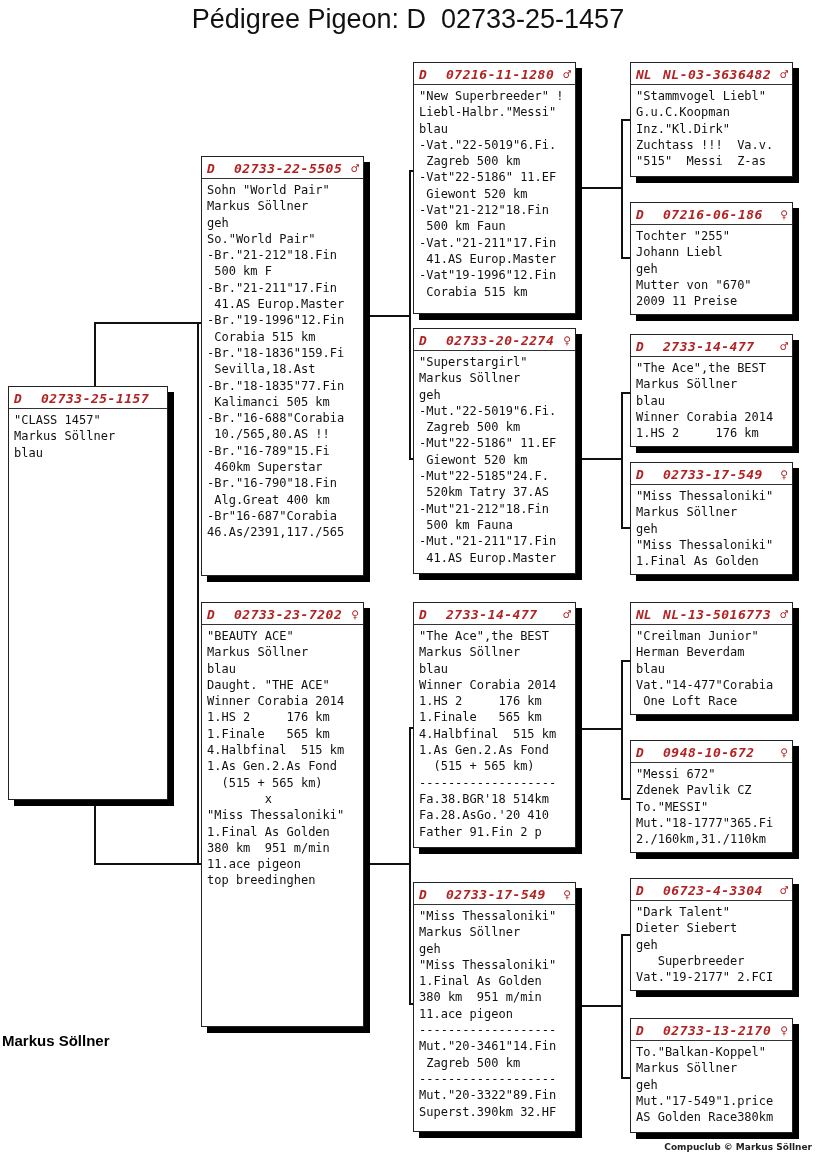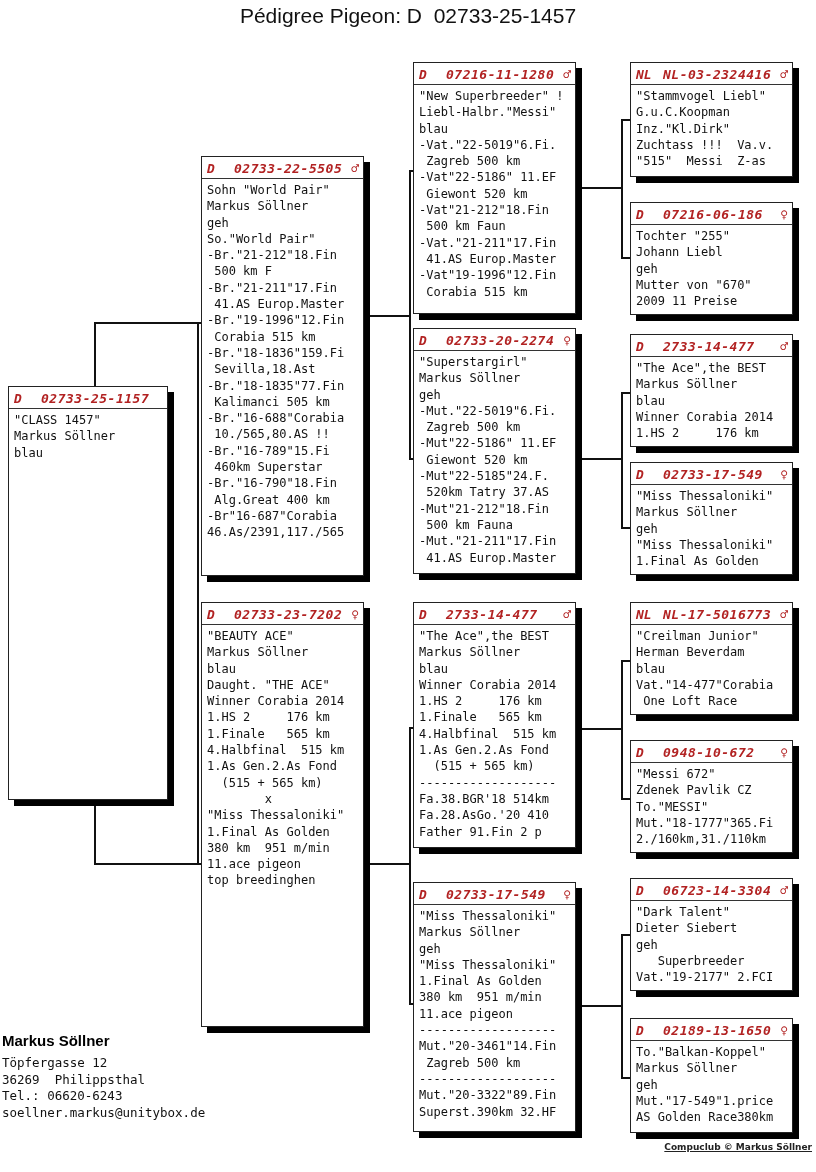--- a/index.html
+++ b/index.html
@@ -1,34 +1,34 @@
 <!DOCTYPE html>
 <html><head>
 <meta charset="utf-8">
 <style>
   html,body{margin:0;padding:0;background:#ffffff;}
   #page{position:relative;width:816px;height:1172px;background:#ffffff;overflow:hidden;
         font-family:"DejaVu Sans Mono",monospace;}
   .title{position:absolute;top:4px;left:0;width:100%;text-align:center;
-         font-family:"Liberation Sans",sans-serif;font-size:21px;color:#111;white-space:pre;}
+         font-family:"Liberation Sans",sans-serif;font-size:27px;color:#111;white-space:pre;}
   .pbox{position:absolute;background:#fff;border:1.5px solid #222;box-shadow:6px 6px 0 0 #000;
         box-sizing:border-box;}
   .ph{display:flex;align-items:center;height:20px;border-bottom:1.5px solid #333;
       color:#b22222;font-weight:bold;font-style:italic;font-size:13px;padding:1px 4px 0 5px;}
   .pc{width:27px;flex:none;}
   .pr{flex:1;letter-spacing:.5px;white-space:pre;}
   .px{flex:none;font-style:normal;font-size:13px;margin-left:2px;}
   .pb{white-space:pre;font-size:12px;line-height:16.3px;color:#111;padding:3px 2px 0 5px;}
   .ln{position:absolute;background:#111;}
   .owner-name{position:absolute;left:2px;top:1032px;font-family:"Liberation Sans",sans-serif;
               font-weight:bold;font-size:15px;color:#000;}
   .owner-addr{position:absolute;left:2px;top:1055px;white-space:pre;font-size:12.5px;
               line-height:16.5px;color:#111;}
   .credit{position:absolute;right:4px;top:1142px;font-family:"DejaVu Sans",sans-serif;
-          font-weight:bold;font-size:9px;color:#222;text-decoration:underline;}
+          font-weight:bold;font-size:9px;color:#222;}
 </style>
 </head>
 <body>
 
 <div id="page">
 
   <div class="title">Pédigree Pigeon: D  02733-25-1457</div>
 
   <div class="ln" style="left:94px;top:322px;width:108px;height:2px"></div>
   <div class="ln" style="left:94px;top:863px;width:108px;height:2px"></div>
@@ -211,21 +211,21 @@
 Mut."20-3461"14.Fin
  Zagreb 500 km
 -------------------
 Mut."20-3322"89.Fin
 Superst.390km 32.HF</div>
   </div>
 
   <div class="pbox" style="left:630px;top:62px;width:163px;height:115px">
     <div class="ph">
       <span class="pc">NL</span>
-      <span class="pr">NL-03-2324416</span>
+      <span class="pr">NL-03-3636482</span>
       <span class="px">♂</span>
     </div>
     <div class="pb">"Stammvogel Liebl"
 G.u.C.Koopman
 Inz."Kl.Dirk"
 Zuchtass !!!  Va.v.
 "515"  Messi  Z-as</div>
   </div>
 
   <div class="pbox" style="left:630px;top:202px;width:163px;height:113px">
@@ -263,21 +263,21 @@
     <div class="pb">"Miss Thessaloniki"
 Markus Söllner
 geh
 "Miss Thessaloniki"
 1.Final As Golden</div>
   </div>
 
   <div class="pbox" style="left:630px;top:602px;width:163px;height:113px">
     <div class="ph">
       <span class="pc">NL</span>
-      <span class="pr">NL-17-5016773</span>
+      <span class="pr">NL-13-5016773</span>
       <span class="px">♂</span>
     </div>
     <div class="pb">"Creilman Junior"
 Herman Beverdam
 blau
 Vat."14-477"Corabia
  One Loft Race</div>
   </div>
 
   <div class="pbox" style="left:630px;top:740px;width:163px;height:113px">
@@ -289,43 +289,39 @@
     <div class="pb">"Messi 672"
 Zdenek Pavlik CZ
 To."MESSI"
 Mut."18-1777"365.Fi
 2./160km,31./110km</div>
   </div>
 
   <div class="pbox" style="left:630px;top:878px;width:163px;height:113px">
     <div class="ph">
       <span class="pc">D</span>
-      <span class="pr">06723-14-3304</span>
+      <span class="pr">06723-4-3304</span>
       <span class="px">♂</span>
     </div>
     <div class="pb">"Dark Talent"
 Dieter Siebert
 geh
    Superbreeder
 Vat."19-2177" 2.FCI</div>
   </div>
 
   <div class="pbox" style="left:630px;top:1018px;width:163px;height:115px">
     <div class="ph">
       <span class="pc">D</span>
-      <span class="pr">02189-13-1650</span>
+      <span class="pr">02733-13-2170</span>
       <span class="px">♀</span>
     </div>
     <div class="pb">To."Balkan-Koppel"
 Markus Söllner
 geh
 Mut."17-549"1.price
 AS Golden Race380km</div>
   </div>
 
   <div class="owner-name">Markus Söllner</div>
-  <div class="owner-addr">Töpfergasse 12
-36269  Philippsthal
-Tel.: 06620-6243
-soellner.markus@unitybox.de</div>
   <div class="credit">Compuclub © Markus Söllner</div>
 
 </div>
 
 </body></html>

